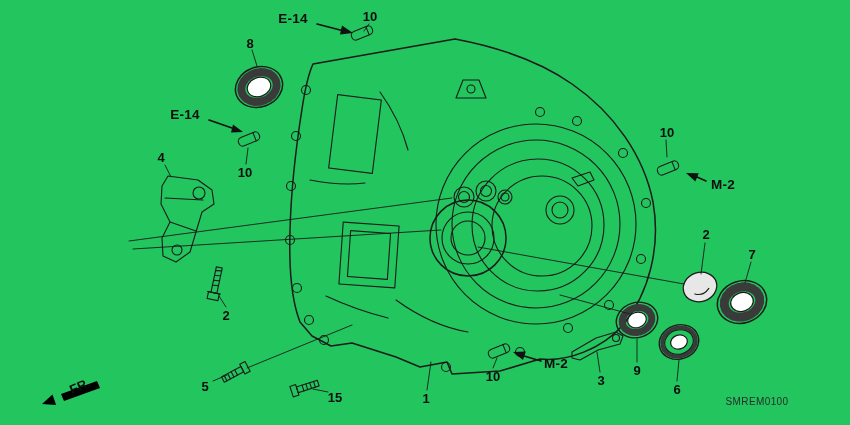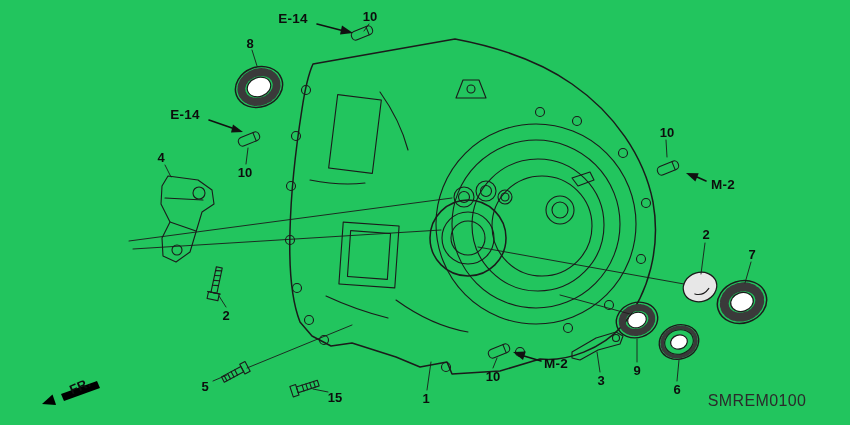--- a/index.html
+++ b/index.html
@@ -10,21 +10,21 @@
   .stage svg{position:absolute;left:0;top:0;}
   .lbl{
     position:absolute;transform:translate(-50%,-50%);
     white-space:nowrap;user-select:none;line-height:1;
   }
   .num{font-size:13px;font-weight:700;}
   .ref{font-size:13.5px;font-weight:700;letter-spacing:.2px;}
   .fr{transform:translate(-50%,-50%) rotate(-24deg);font-size:13px;}
   .code{
     position:absolute;transform:translate(-50%,-50%);
-    font-size:16px;color:#2b2b2b;letter-spacing:.4px;text-align:center;
+    font-size:10px;color:#2b2b2b;letter-spacing:.4px;text-align:center;
   }
 </style>
 </head>
 <body>
 
 <div class="stage">
 
   <svg width="850" height="425" viewBox="0 0 850 425">
     <g fill="none" stroke="#1b1b1b" stroke-width="1.1" stroke-linejoin="round" stroke-linecap="round">
 

